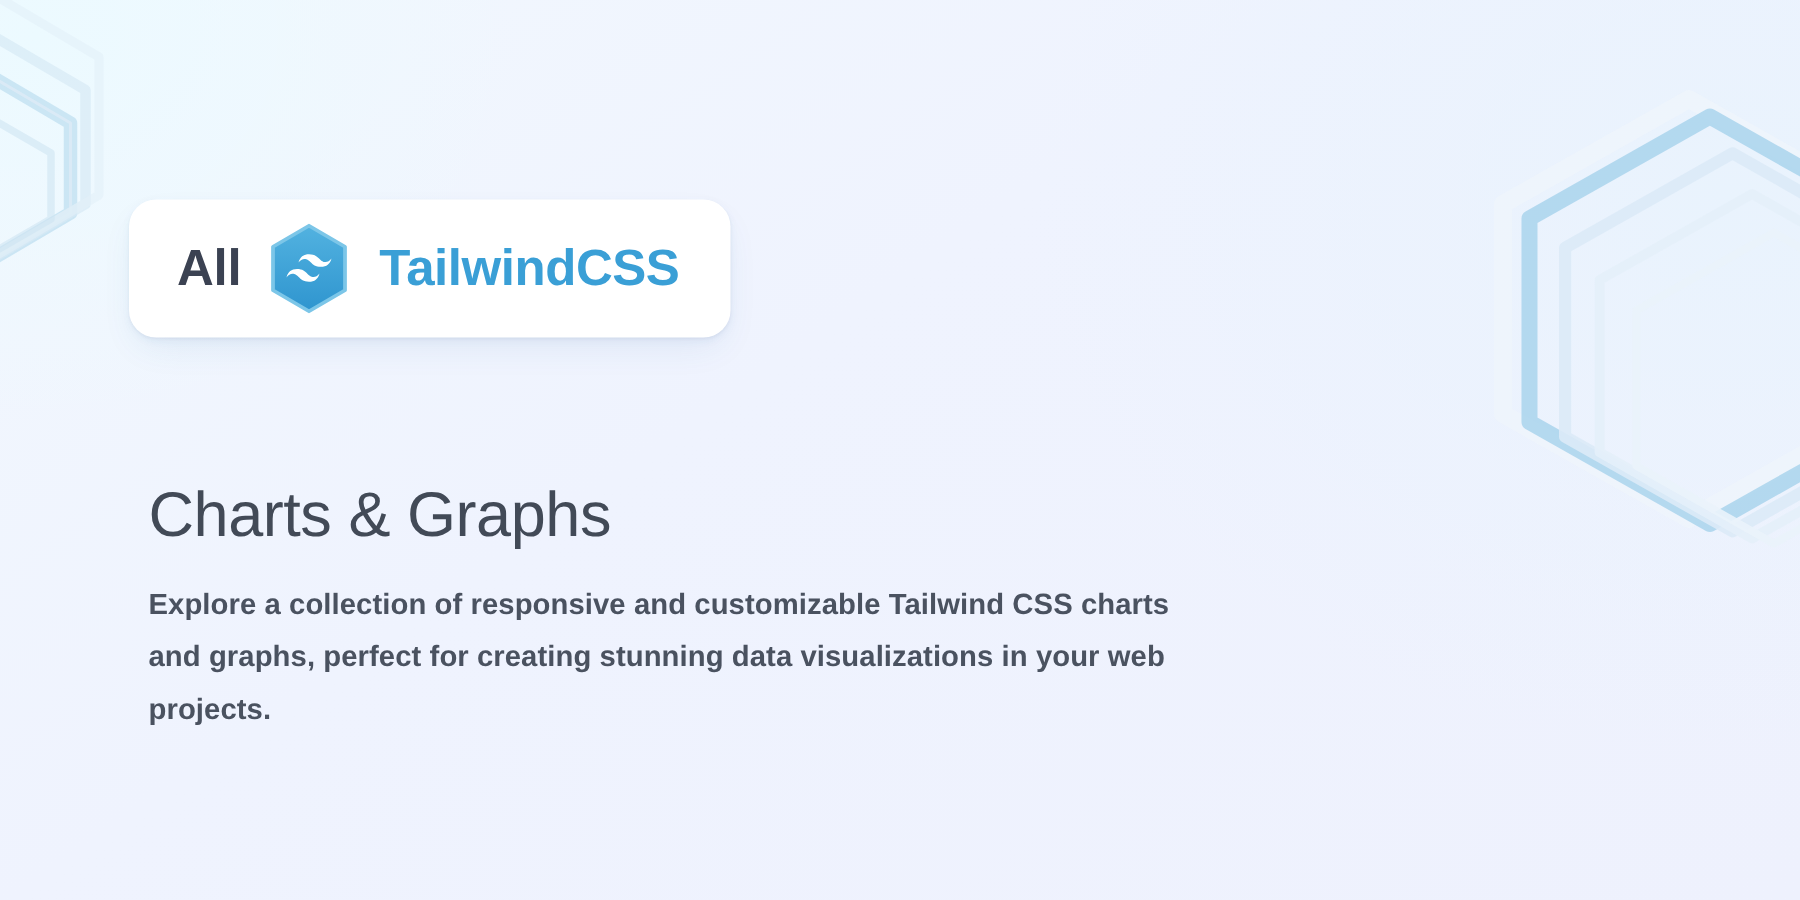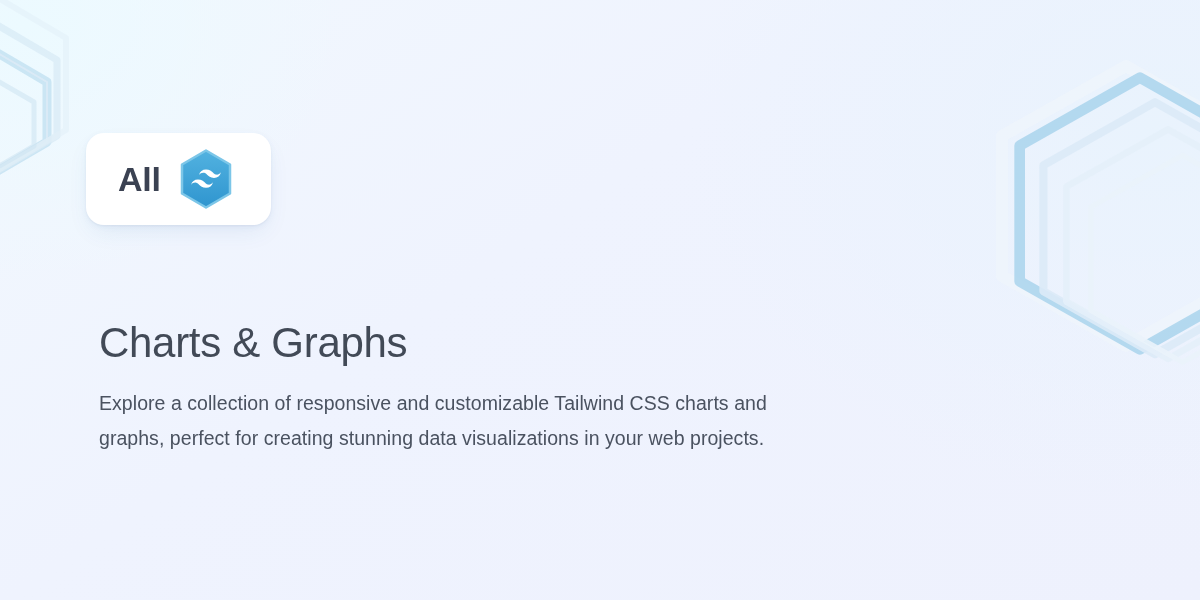--- a/index.html
+++ b/index.html
@@ -93,21 +93,21 @@
     letter-spacing:-0.3px;
     line-height:1.15;
   }
 
   .page-desc {
     position:absolute;
     left:99px;
     top:386px;
     width:710px;
     font-size:19.5px;
-    font-weight:400;
+    font-weight:700;
     color:#4a5260;
     line-height:35px;
     letter-spacing:0.05px;
   }
 </style>
 </head>
 <body>
 
 <div class="deco" id="deco-left">
   <svg width="210" height="290" viewBox="0 0 210 290" fill="none" aria-hidden="true">
@@ -143,17 +143,18 @@
           <stop offset="0%" stop-color="#52b2e0"></stop>
           <stop offset="100%" stop-color="#2f95cf"></stop>
         </linearGradient>
       </defs>
       <path d="M31 2.5 L55 16.5 L55 45.5 L31 59.5 L7 45.5 L7 16.5 Z" fill="url(#hexg)" stroke="#7cc6e8" stroke-width="2.5" stroke-linejoin="round"></path>
       <path d="M31 21.5c-3.7 0-6.0 1.85-7 5.55 1.5-2 3.25-2.75 5.25-2.25 1.14.285 1.955 1.112 2.857 2.028C33.577 28.32 35.28 29.9 39 29.9c3.7 0 6.0-1.85 7-5.55-1.5 2-3.25 2.75-5.25 2.25-1.14-.285-1.955-1.112-2.857-2.028C36.423 23.08 34.72 21.5 31 21.5Z" fill="#ffffff"></path>
       <path d="M23 31.4c-3.7 0-6.0 1.85-7 5.55 1.5-2 3.25-2.75 5.25-2.25 1.14.285 1.955 1.112 2.857 2.028C25.577 38.22 27.28 39.8 31 39.8c3.7 0 6.0-1.85 7-5.55-1.5 2-3.25 2.75-5.25 2.25-1.14-.285-1.955-1.112-2.857-2.028C28.423 32.98 26.72 31.4 23 31.4Z" fill="#ffffff"></path>
     </svg>
   </span>
 
+  <span class="badge-brand">TailwindCSS</span>
 </div>
 
 <h1 class="page-title">Charts &amp; Graphs</h1>
 
 <p class="page-desc">Explore a collection of responsive and customizable Tailwind CSS charts and graphs, perfect for creating stunning data visualizations in your web projects.</p>
 
 </body></html>

